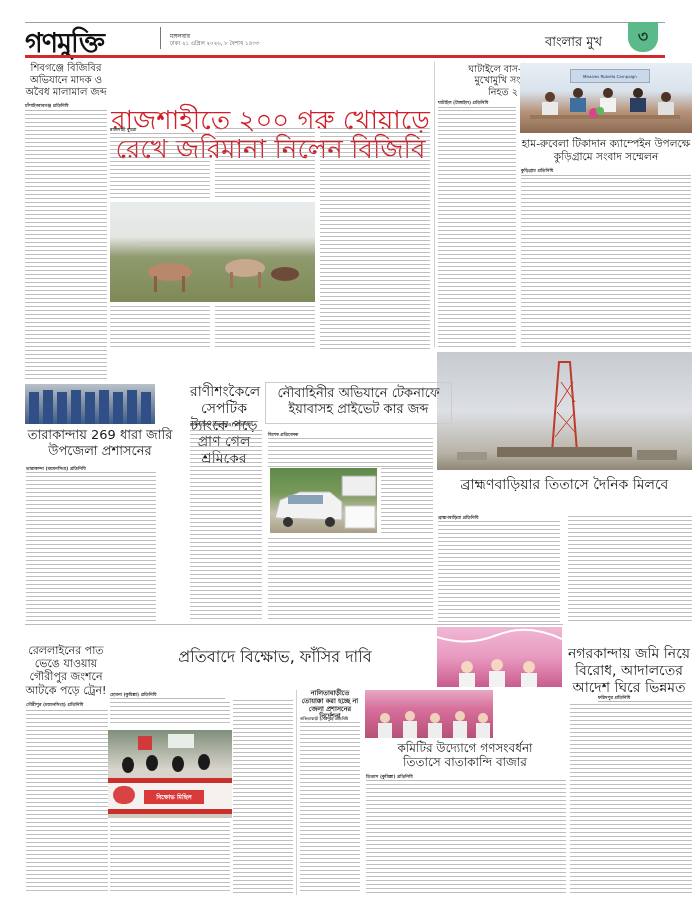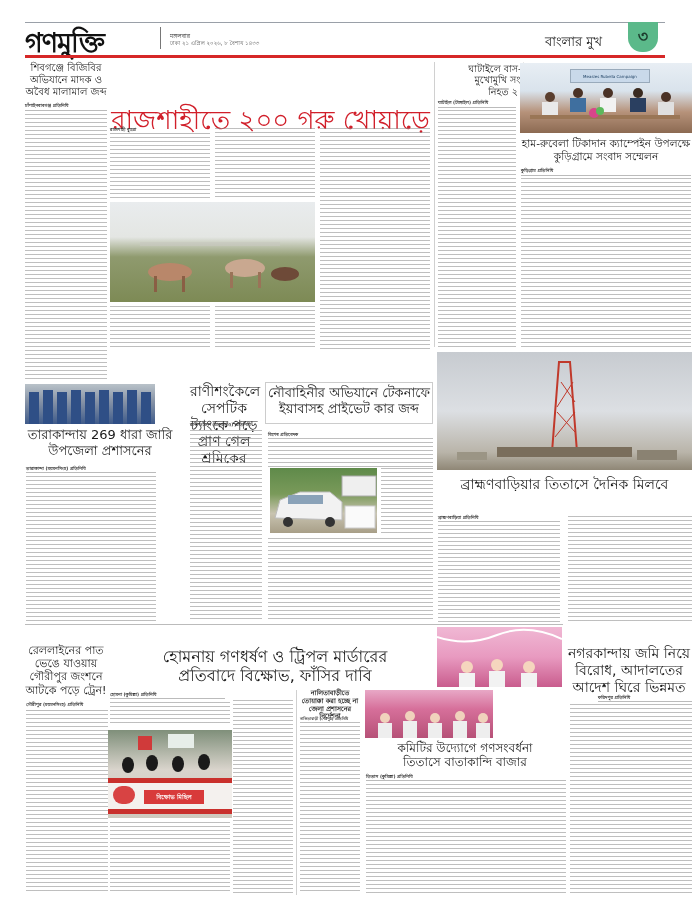--- a/index.html
+++ b/index.html
@@ -44,20 +44,21 @@
 <div class="abs page-badge">৩</div>
 <div class="abs mast-redline"></div>
 
 <div class="abs h-blk" style="left:25px;top:62px;width:82px;font-size:10px;">শিবগঞ্জে বিজিবির অভিযানে মাদক ও অবৈধ মালামাল জব্দ</div>
 <div class="abs byline" style="left:25px;top:103px;">চাঁপাইনবাবগঞ্জ প্রতিনিধি</div>
 <div class="abs rule" style="left:25px;top:110px;width:82px;"></div>
 <div class="abs txt lines" style="left:25px;top:114px;width:82px;height:265px;"></div>
 
 <div class="abs h-red" style="left:108px;top:62px;width:325px;font-size:26px;">
   <div>রাজশাহীতে ২০০ গরু খোয়াড়ে</div>
+  <div>রেখে জরিমানা নিলেন বিজিবি</div>
 </div>
 <div class="abs byline" style="left:110px;top:127px;">রাজশাহী ব্যুরো</div>
 <div class="abs rule" style="left:110px;top:133px;width:100px;"></div>
 <div class="abs txt lines" style="left:110px;top:137px;width:100px;height:62px;"></div>
 <div class="abs txt lines" style="left:215px;top:128px;width:100px;height:70px;"></div>
 <div class="abs txt lines" style="left:320px;top:128px;width:110px;height:222px;"></div>
 
 <div class="abs photo" style="left:110px;top:202px;width:205px;height:100px;background:linear-gradient(to bottom,#e9ecee 0,#e4e6e3 35%,#8f9a6e 55%,#7d8a55 100%);">
   <svg width="205" height="100" viewBox="0 0 205 100">
     <ellipse cx="60" cy="70" rx="22" ry="9" fill="#b9876a"></ellipse>
@@ -140,21 +141,21 @@
 </div>
 <div class="abs h-blk" style="left:25px;top:427px;width:150px;font-size:13px;">তারাকান্দায় 269 ধারা জারি উপজেলা প্রশাসনের</div>
 <div class="abs byline" style="left:26px;top:466px;">তারাকান্দা (ময়মনসিংহ) প্রতিনিধি</div>
 <div class="abs rule" style="left:26px;top:472px;width:130px;"></div>
 <div class="abs txt lines" style="left:26px;top:476px;width:130px;height:146px;"></div>
 
 <div class="abs h-blk" style="left:190px;top:383px;width:68px;font-size:14px;">রাণীশংকৈলে সেপটিক ট্যাংকে পড়ে প্রাণ গেল শ্রমিকের</div>
 <div class="abs byline" style="left:190px;top:422px;">রাণীশংকৈল (ঠাকুরগাঁও) প্রতিনিধি</div>
 <div class="abs txt lines" style="left:190px;top:430px;width:72px;height:192px;"></div>
 
-<div class="abs box" style="left:265px;top:382px;width:168px;height:42px;">
+<div class="abs box" style="left:265px;top:382px;width:187px;height:42px;">
   <div class="h-blk" style="font-size:13px;padding-top:2px;">নৌবাহিনীর অভিযানে টেকনাফে ইয়াবাসহ প্রাইভেট কার জব্দ</div>
 </div>
 <div class="abs byline" style="left:268px;top:432px;">বিশেষ প্রতিবেদক</div>
 <div class="abs txt lines" style="left:268px;top:438px;width:165px;height:30px;"></div>
 <div class="abs photo" style="left:270px;top:468px;width:107px;height:65px;background:linear-gradient(to bottom,#5f8a4a 0,#7a9a5a 40%,#c8c3b0 70%,#a89f88 100%);">
   <svg width="107" height="65" viewBox="0 0 107 65">
     <path d="M5 50 L10 32 L30 24 L60 24 L72 34 L72 52 Z" fill="#f2f2f2" stroke="#bbb"></path>
     <rect x="18" y="27" width="35" height="9" fill="#8aa2b8"></rect>
     <circle cx="18" cy="54" r="5" fill="#333"></circle>
       <circle cx="60" cy="54" r="5" fill="#333"></circle>
@@ -166,21 +167,20 @@
 <div class="abs txt lines" style="left:268px;top:538px;width:165px;height:82px;"></div>
 
 <div class="abs rule" style="left:25px;top:624px;width:538px;"></div>
 
 <div class="abs h-blk" style="left:25px;top:644px;width:82px;font-size:11px;">রেললাইনের পাত ভেঙে যাওয়ায় গৌরীপুর জংশনে আটকে পড়ে ট্রেন!</div>
 <div class="abs byline" style="left:26px;top:702px;">গৌরীপুর (ময়মনসিংহ) প্রতিনিধি</div>
 <div class="abs rule" style="left:26px;top:710px;width:82px;"></div>
 <div class="abs txt lines" style="left:26px;top:714px;width:82px;height:180px;"></div>
 
 <div class="abs h-blk" style="left:110px;top:647px;width:330px;font-size:16px;">
-  <div>হোমনায় গণধর্ষণ ও ট্রিপল মার্ডারের</div>
   <div>প্রতিবাদে বিক্ষোভ, ফাঁসির দাবি</div>
 </div>
 <div class="abs byline" style="left:110px;top:692px;">হোমনা (কুমিল্লা) প্রতিনিধি</div>
 <div class="abs rule" style="left:110px;top:698px;width:115px;"></div>
 <div class="abs txt lines" style="left:110px;top:702px;width:120px;height:22px;"></div>
 <div class="abs photo" style="left:108px;top:730px;width:124px;height:88px;background:linear-gradient(to bottom,#7f8f7a 0,#d9d4cc 45%,#cfc9bd 100%);">
   <svg width="124" height="88" viewBox="0 0 124 88">
     <rect x="30" y="6" width="14" height="14" fill="#d03a3a"></rect>
     <rect x="60" y="4" width="26" height="14" fill="#e7eee9"></rect>
     <g fill="#1a1a1a">

